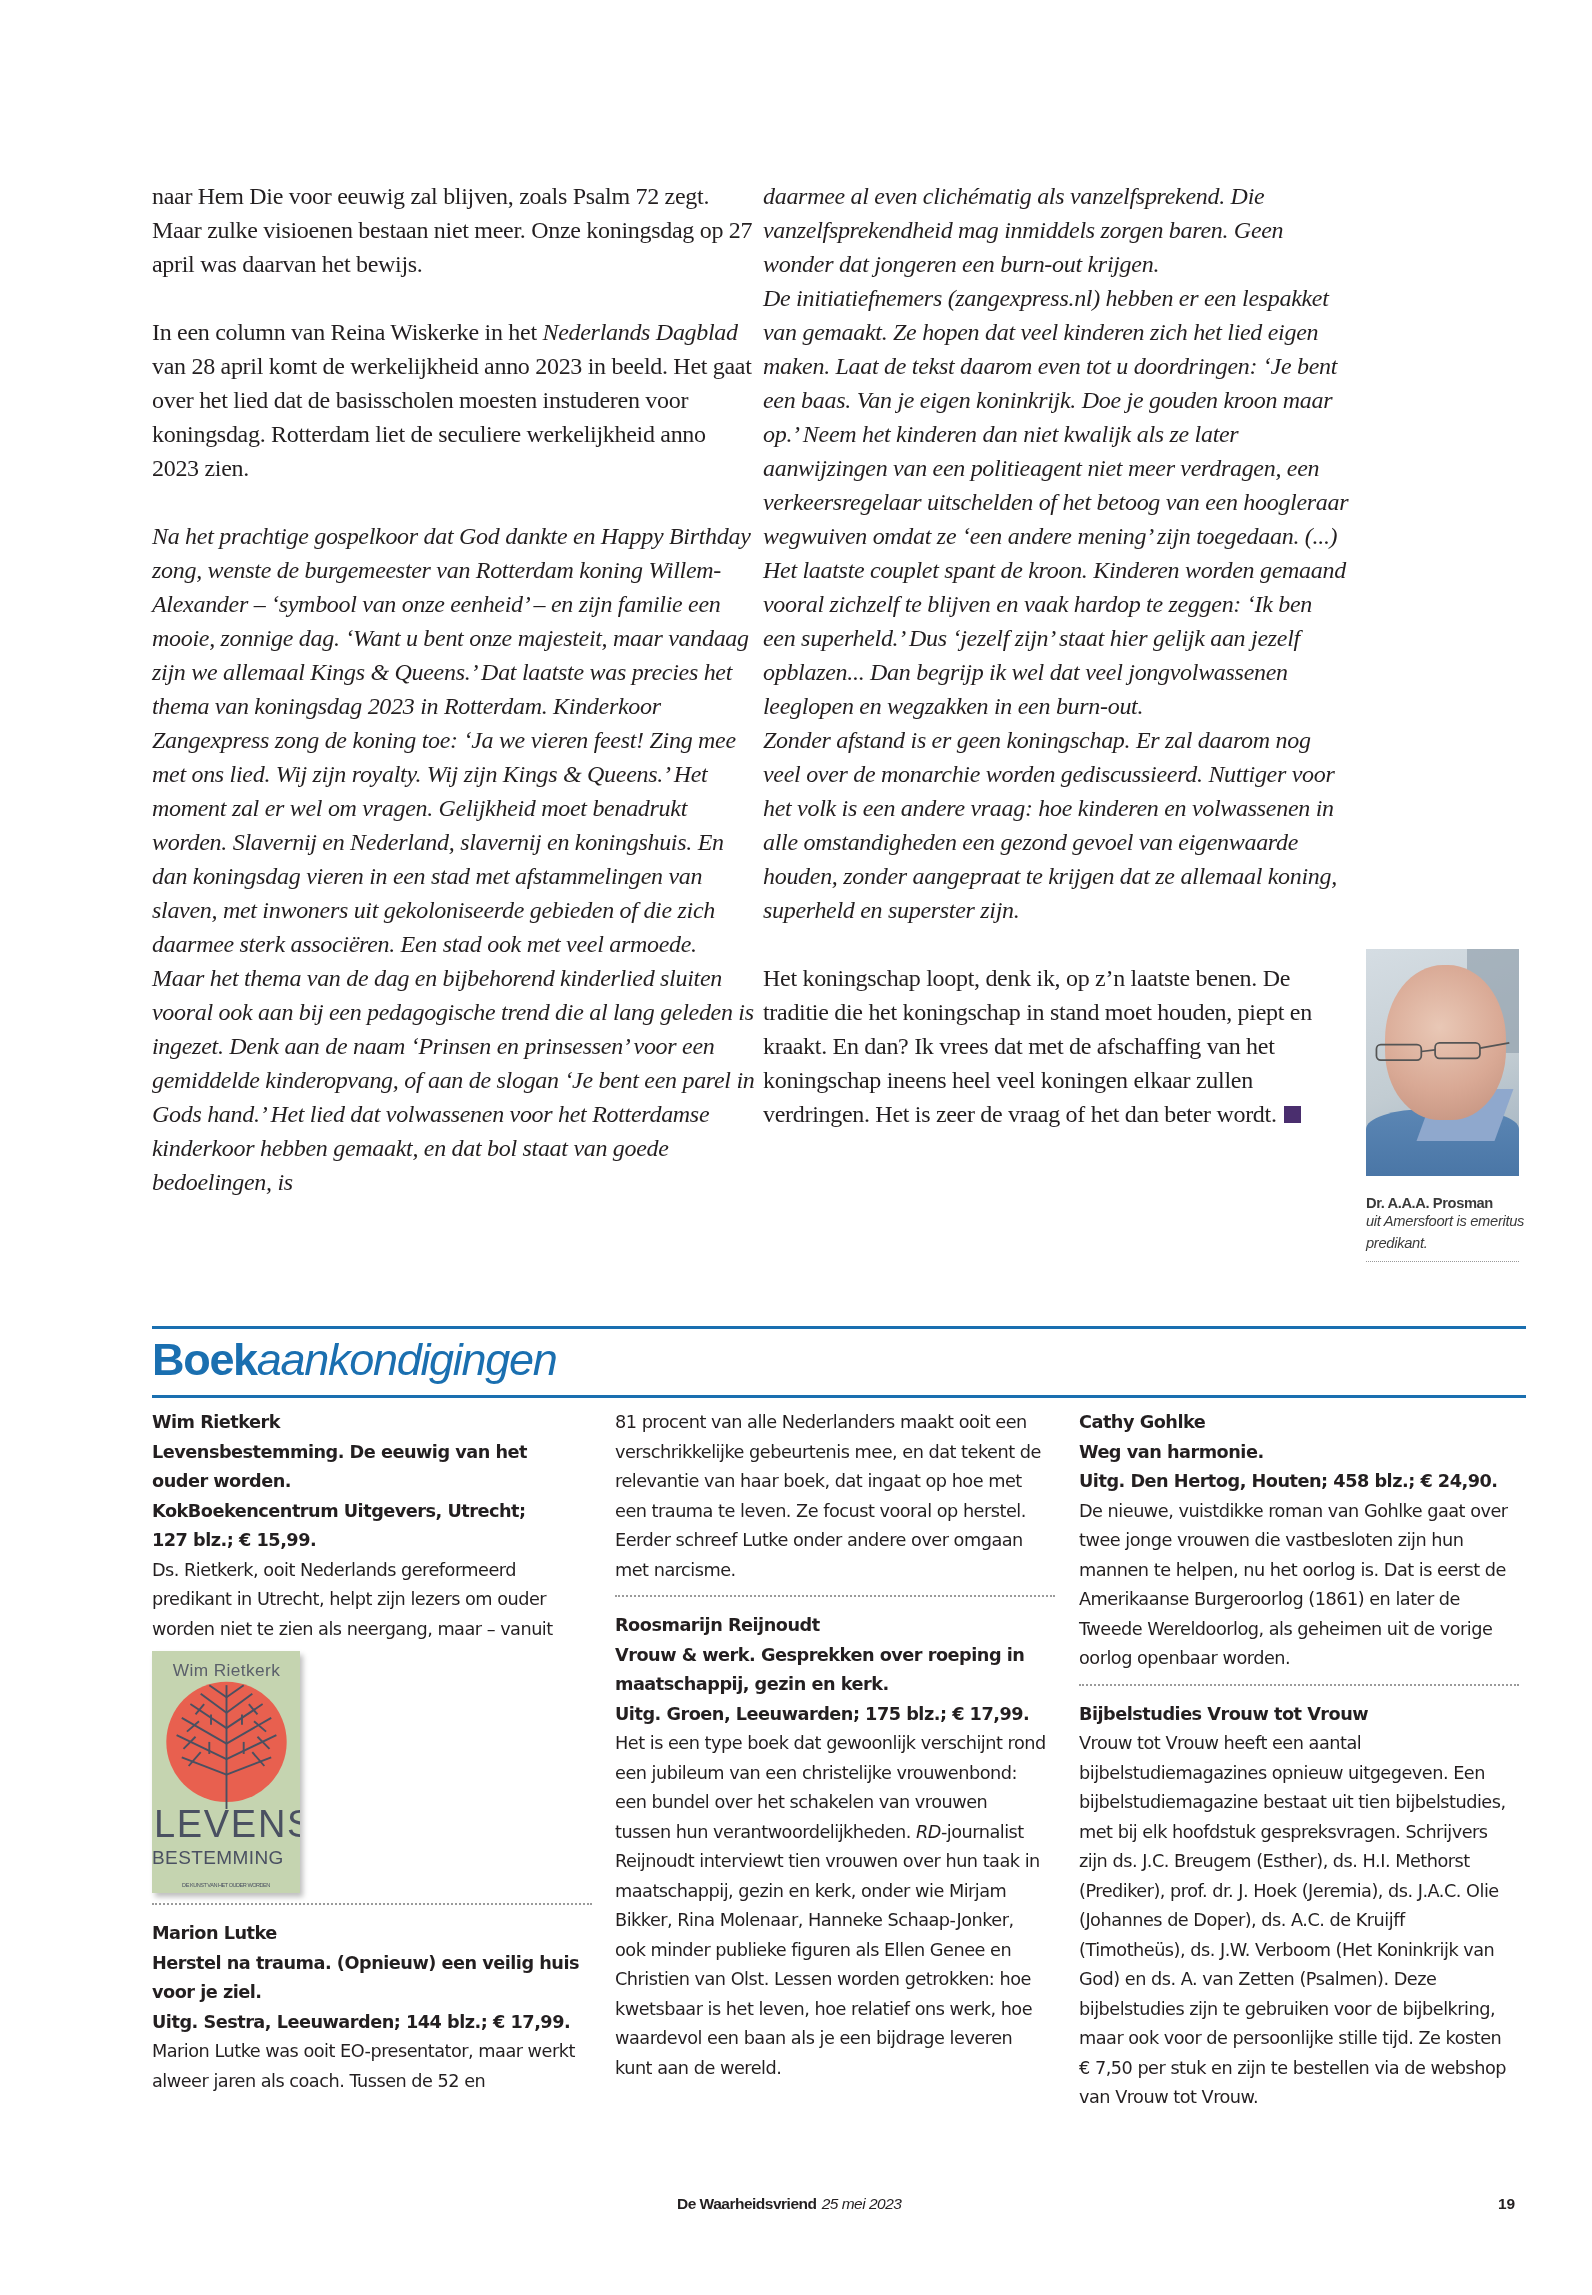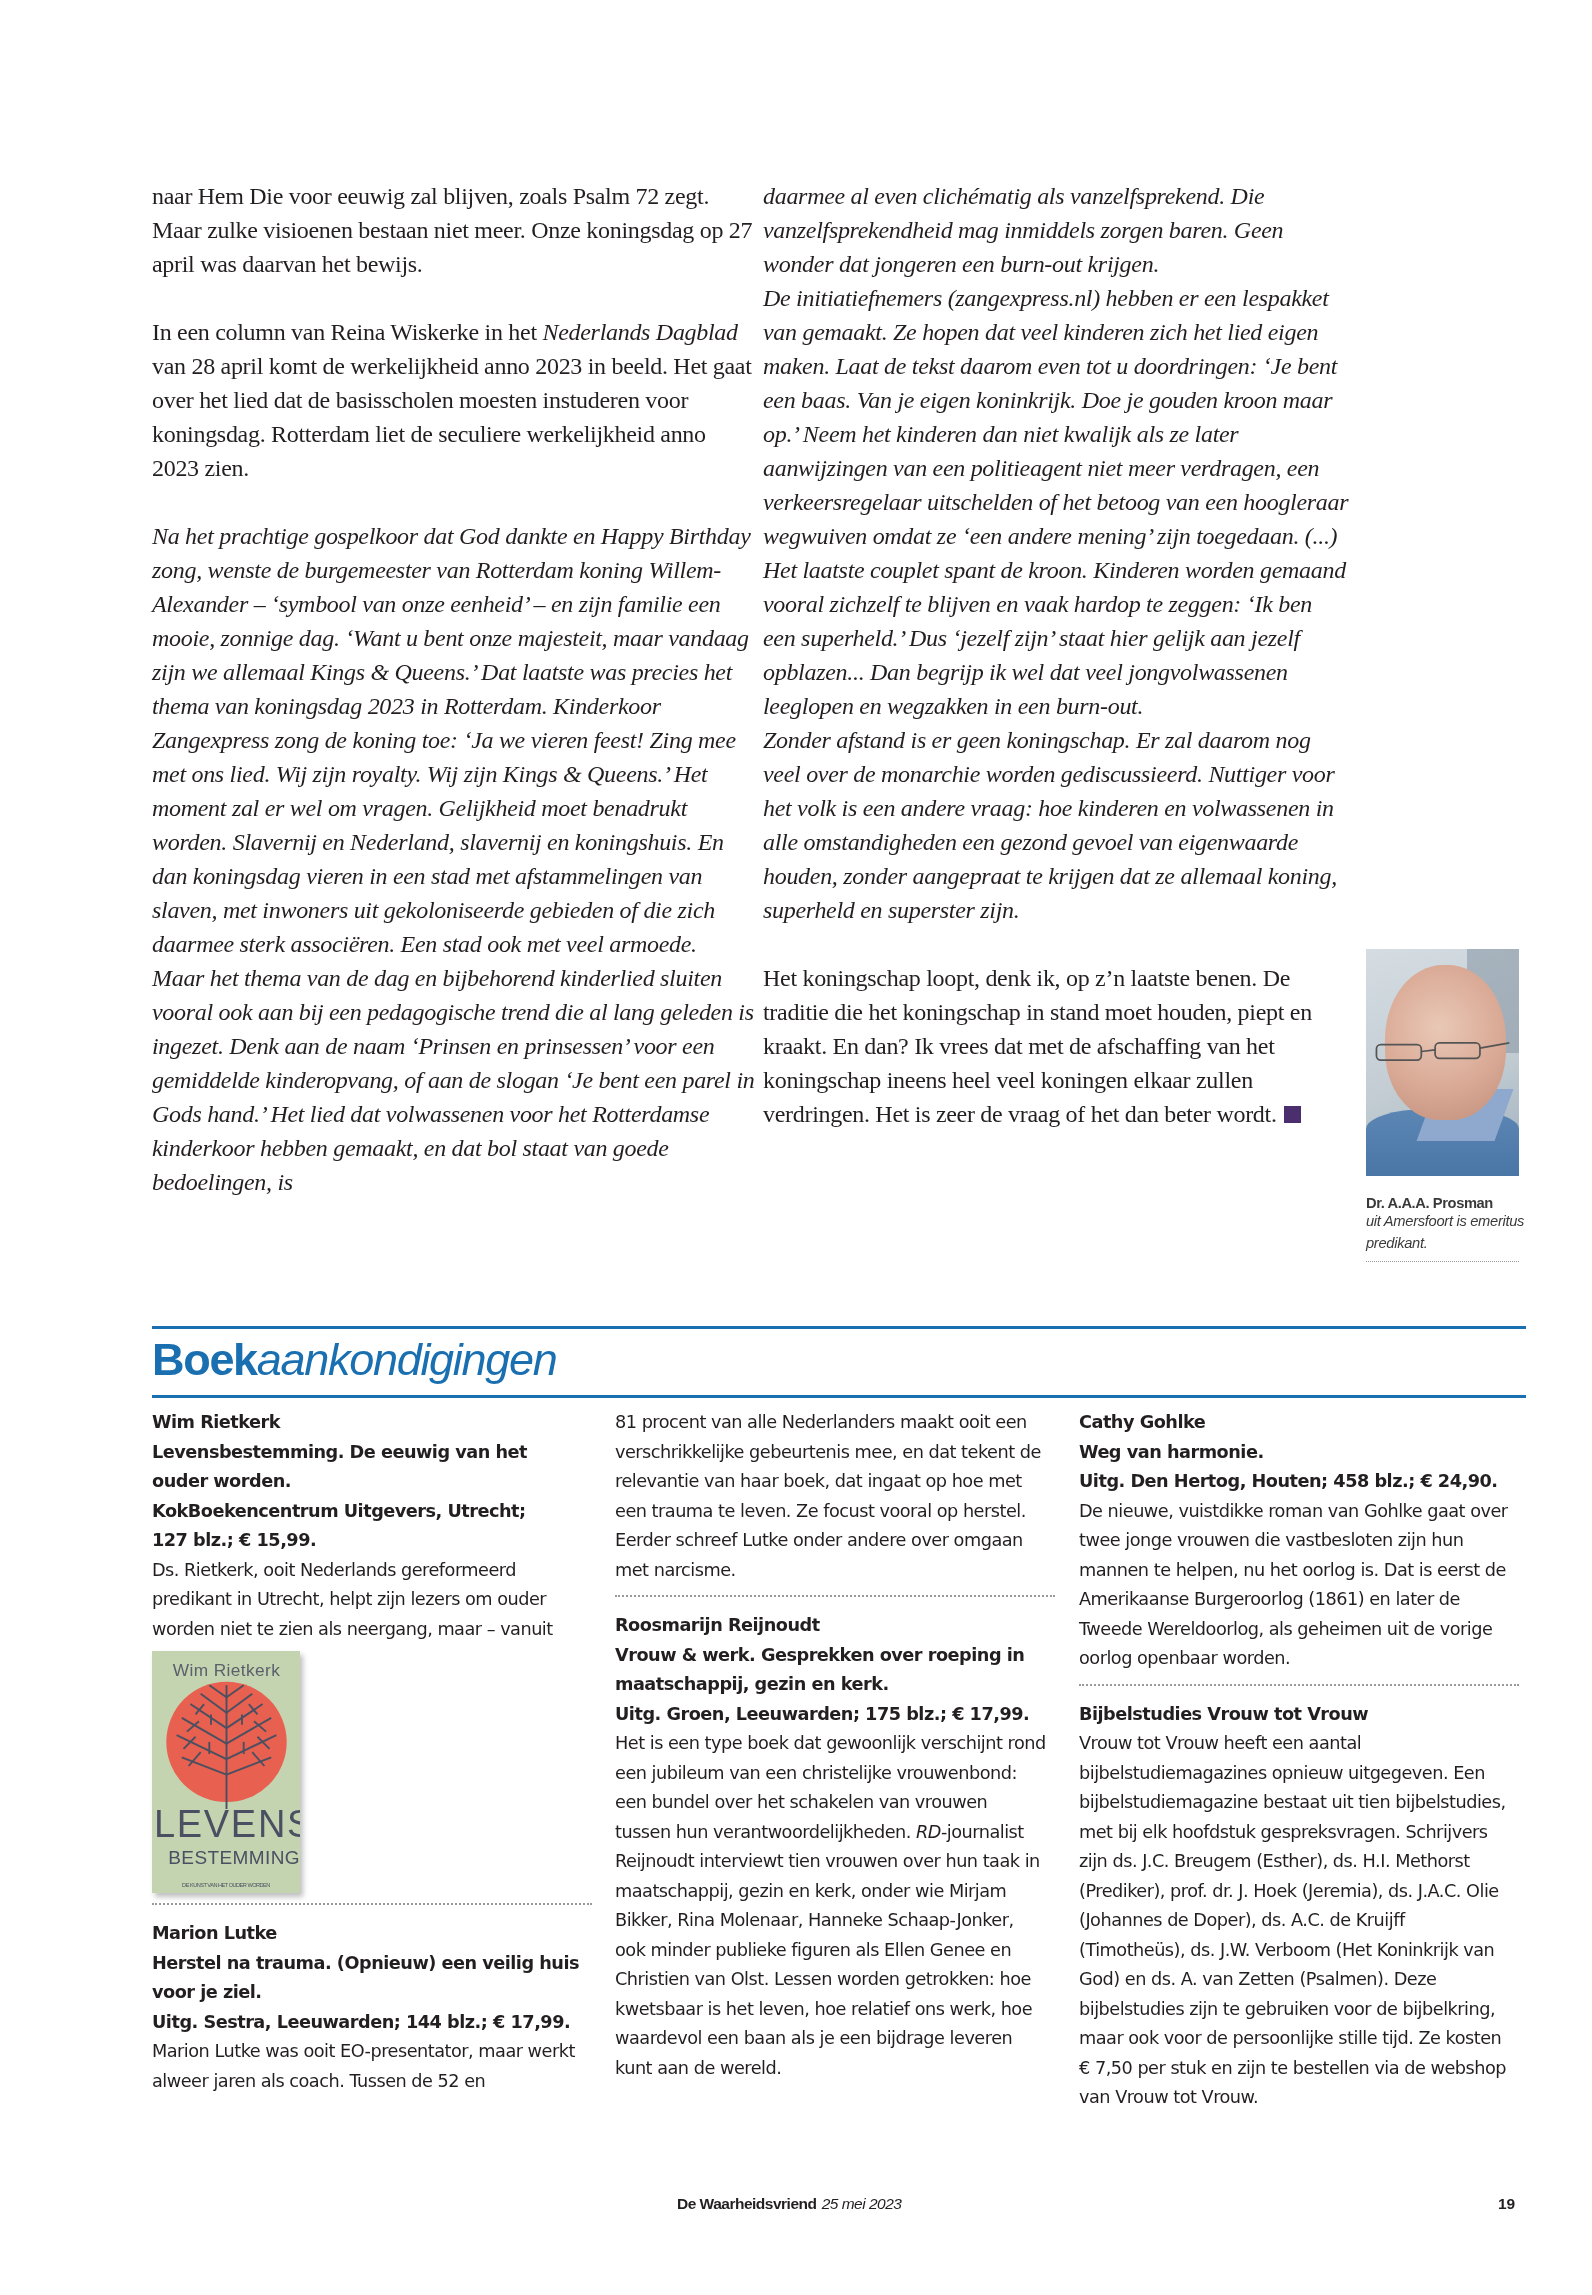--- a/index.html
+++ b/index.html
@@ -42,21 +42,21 @@
   .bcol-3 { left: 1079px; }
   .bcol .b { font-weight: bold; }
   .bcol p { margin: 0; }
   .dots { border-bottom: 2.6px dotted #9a9a9a; margin: 10.4px 0 14px 0; width: 440px; }
 
   .cover-wrap { position: relative; height: 242px; }
   .cover { position: absolute; left: 0; top: 7px; width: 148px; height: 242px; background: #c5d4b0; box-shadow: 2.6px 3.5px 5.2px rgba(0,0,0,.25); overflow: hidden; }
   .cover .c-author { position: absolute; left: 3.5px; top: 5.2px; width: 142px; text-align: center; font-family: "Liberation Sans", "DejaVu Sans", sans-serif; font-size: 17.3px; color: #5a5f6a; letter-spacing: 0.4px; }
   .cover svg { position: absolute; left: 8.6px; top: 29px; }
   .cover .c-title1 { position: absolute; left: 0; top: 154px; width: 164px; text-align: center; font-family: "Liberation Sans", "DejaVu Sans", sans-serif; font-size: 38px; color: #4a5061; letter-spacing: 1.7px; line-height: 38px; }
-  .cover .c-title2 { position: absolute; left: 0; top: 192px; width: 148px; text-align: right; font-family: "Liberation Sans", "DejaVu Sans", sans-serif; font-size: 19px; color: #4a5061; letter-spacing: 0.4px; }
+  .cover .c-title2 { position: absolute; left: 0; top: 192px; width: 148px; text-align: left; font-family: "Liberation Sans", "DejaVu Sans", sans-serif; font-size: 19px; color: #4a5061; letter-spacing: 0.4px; }
   .cover .c-sub { position: absolute; left: 0; top: 220px; width: 148px; text-align: center; font-family: "Liberation Sans", "DejaVu Sans", sans-serif; font-size: 5.6px; color: #4a5061; }
   .cover-text { position: absolute; left: 181px; top: -3.5px; width: 259px; }
 
   
   .footer { position: absolute; top: 2195px; left: 677px; font-family: "Liberation Sans", "DejaVu Sans", sans-serif; font-size: 15.5px; color: #231f20; letter-spacing: -0.5px; }
   .footer b { font-weight: bold; }
   .footer i { font-style: italic; font-weight: normal; margin-left: 5.2px; }
   .page-no { position: absolute; top: 2195px; left: 1498px; font-family: "Liberation Sans", "DejaVu Sans", sans-serif; font-weight: bold; font-size: 15.5px; color: #231f20; }
 </style>
 </head>

